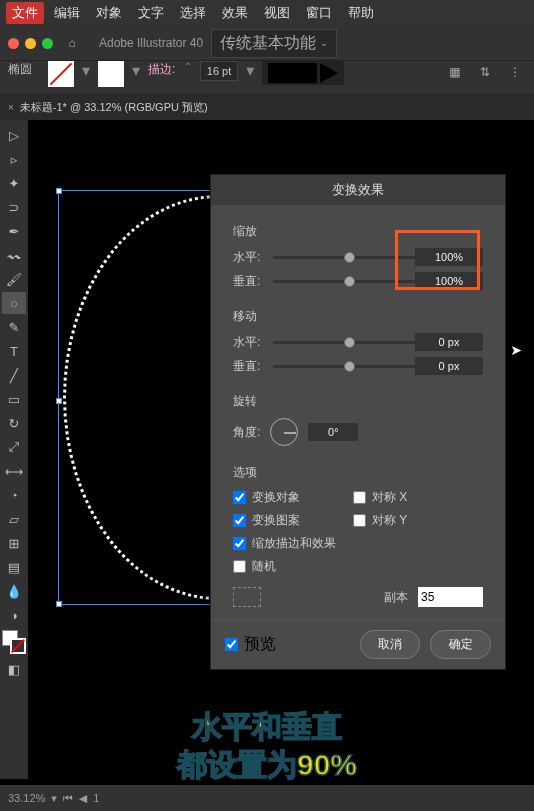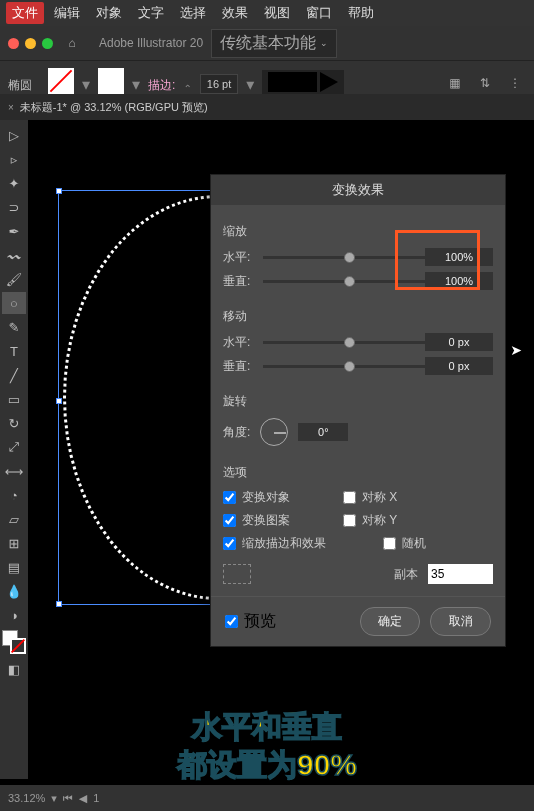--- a/index.html
+++ b/index.html
@@ -8,21 +8,21 @@
 .menubar span{color:#ddd;font-size:13px;padding:2px 6px;cursor:pointer}
 .menubar span.red{background:#c33;color:#fff;border-radius:2px}
 .topbar{background:#323232;height:34px;display:flex;align-items:center;padding:0 8px;gap:8px}
 .traffic{display:flex;gap:6px}
 .traffic div{width:11px;height:11px;border-radius:50%}
 .tl-red{background:#ff5f57}.tl-yell{background:#febc2e}.tl-green{background:#28c840}
 .appname{color:#999;font-size:12px;margin-left:8px}
 .combo{background:#282828;color:#aaa;font-size:16px;padding:3px 8px;border:1px solid #444;display:flex;align-items:center;gap:4px}
 .combo::after{content:"⌄";font-size:9px}
 .search{background:#282828;color:#777;font-size:11px;padding:4px 8px;border:1px solid #444;width:130px}
-.optbar{background:#323232;height:34px;display:flex;align-items:flex-end;padding:0 8px;gap:8px;border-top:1px solid #222}
+.optbar{background:#323232;height:34px;display:flex;align-items:flex-start;padding:0 8px;gap:8px;border-top:1px solid #222}
 .shape-label{color:#bbb;font-size:12px;margin-right:8px}
 .swatch{width:26px;height:26px;background:#222;display:flex;align-items:center;justify-content:center}
 .swatch.nostroke{background:#fff;position:relative}
 .swatch.nostroke::after{content:"";position:absolute;width:30px;height:2px;background:red;transform:rotate(-45deg)}
 .swatch.white{background:#fff}
 .lbl{color:#f9a8d4;font-size:12px}
 .pt-sel{background:#282828;color:#ccc;font-size:11px;padding:3px 6px;border:1px solid #444}
 .arrow-preview{width:70px;height:20px;background:linear-gradient(90deg,#000 0%,#000 70%,transparent 70%);position:relative}
 .arrow-preview::after{content:"";position:absolute;right:0;top:0;border-left:18px solid #000;border-top:10px solid transparent;border-bottom:10px solid transparent}
 .icon-btn{width:22px;height:22px;color:#aaa;display:flex;align-items:center;justify-content:center;font-size:12px}
@@ -36,21 +36,21 @@
 .canvas{flex:1;background:#000;position:relative}
 .selbox{position:absolute;left:30px;top:70px;width:320px;height:415px;border:1px solid #4a8cff}
 .selbox .hnd{width:6px;height:6px;background:#fff;border:1px solid #4a8cff;position:absolute}
 .selbox .hnd.tl{top:-3px;left:-3px}.selbox .hnd.tr{top:-3px;right:-3px}
 .selbox .hnd.bl{bottom:-3px;left:-3px}.selbox .hnd.br{bottom:-3px;right:-3px}
 .selbox .hnd.t{top:-3px;left:50%}.selbox .hnd.b{bottom:-3px;left:50%}
 .selbox .hnd.l{top:50%;left:-3px}.selbox .hnd.r{top:50%;right:-3px}
 .dotcircle{position:absolute;left:35px;top:75px;width:310px;height:405px;border:3px dotted #fff;border-radius:50%}
 .dialog{position:absolute;top:174px;left:210px;width:296px;background:#4a4a4a;border:1px solid #222;box-shadow:0 4px 20px rgba(0,0,0,.5)}
 .dlg-title{background:#3c3c3c;color:#ddd;font-size:13px;text-align:center;padding:6px}
-.dlg-body{padding:12px 12px;color:#ccc;font-size:12px}
+.dlg-body{padding:12px 22px;color:#ccc;font-size:12px}
 .sect-title{margin:6px 0 8px;font-size:12px}
 .row{display:flex;align-items:center;gap:0;margin:6px 0}
 .row-lbl{width:40px}
 .slider{flex:1;height:3px;background:#333;position:relative}
 .slider .thumb{width:11px;height:11px;border-radius:50%;background:#aaa;border:1px solid #666;position:absolute;top:-4px;left:50%}
 .val-in{width:68px;background:#333;color:#eee;border:none;padding:3px 6px;font-size:11px;text-align:center}
 .hlbox{border:3px solid #ff5722;position:absolute;top:55px;right:25px;width:85px;height:60px;pointer-events:none}
 .angle{display:flex;align-items:center;gap:10px}
 .angle-circ{width:28px;height:28px;border:1.5px solid #aaa;border-radius:50%;position:relative}
 .angle-circ::after{content:"";position:absolute;width:12px;height:1.5px;background:#aaa;top:50%;left:50%}
@@ -85,21 +85,21 @@
   <span>帮助</span>
 </div>
 
 <div class="topbar">
   <div class="traffic">
     <div class="tl-red"></div>
     <div class="tl-yell"></div>
     <div class="tl-green"></div>
   </div>
   <div class="icon-btn">⌂</div>
-  <span class="appname">Adobe Illustrator 20</span>
+  <span class="appname">Adobe Illustrator 40</span>
   <div class="combo">传统基本功能</div>
 </div>
 
 <div class="optbar">
   <span class="shape-label">椭圆</span>
   <div class="swatch nostroke"></div>
   <span style="color:#888">▾</span>
   <div class="swatch white"></div>
   <span style="color:#888">▾</span>
   <span class="lbl">描边:</span>
@@ -243,22 +243,22 @@
       <span>副本</span>
       <input class="copies-in" value="35" style="">
     </div>
   </div>
   <div class="dlg-foot">
     <label class="chk">
         <input type="checkbox" checked="" style="">
         <span>预览</span>
       </label>
     <div style="flex:.3"></div>
+    <div class="btn">取消</div>
     <div class="btn">确定</div>
-    <div class="btn">取消</div>
   </div>
 </div>
 
 <div class="cursor">➤</div>
 
 <div class="subtitle">
   <div>水平和垂直</div>
   <div>都设置为90%</div>
 </div>
 

